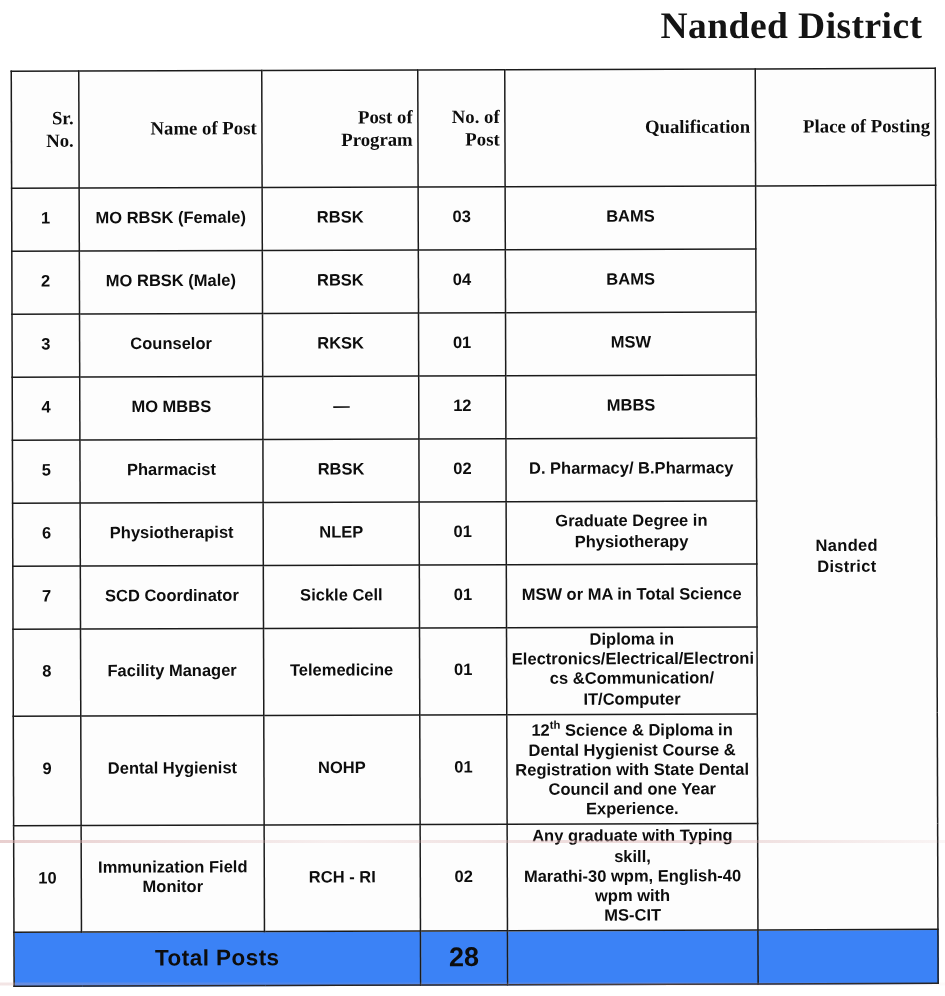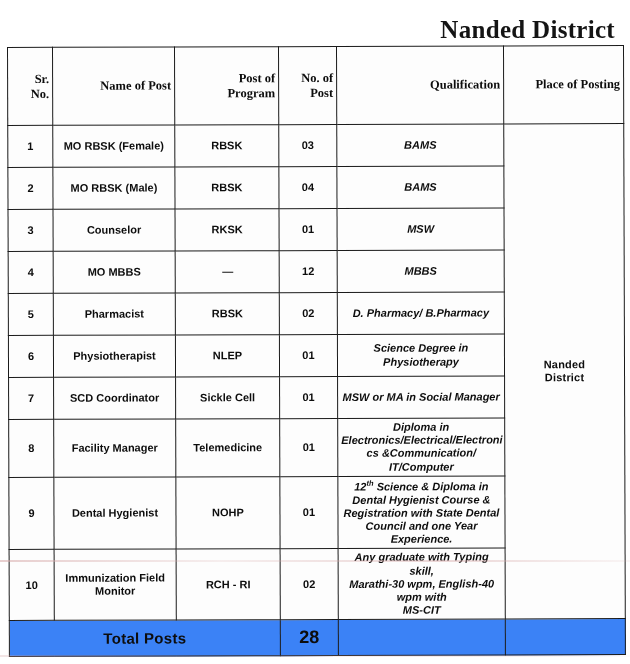--- a/index.html
+++ b/index.html
@@ -11,21 +11,21 @@
     height: 664px;
     background: #ffffff;
     font-family: "Liberation Sans", sans-serif;
     position: relative;
     overflow: hidden;
   }
 
   
   #doc-title {
     position: absolute;
-    top: 16px;
+    top: 4px;
     left: 0;
     width: 623px;
     text-align: right;
     font-family: "Liberation Serif", serif;
     font-weight: bold;
     font-size: 25px;
     letter-spacing: 0.3px;
     color: #141414;
     padding-right: 8px;
     box-sizing: border-box;
@@ -80,21 +80,21 @@
   tr.data-row td {
     font-family: "Liberation Sans", sans-serif;
     font-size: 11px;
     font-weight: bold;
     line-height: 1.2;
   }
   td.cell-sr   { font-size: 11.5px; }
   td.cell-post { font-size: 11px; }
   td.cell-prog { font-size: 11.5px; }
   td.cell-no   { font-size: 11.5px; }
-  td.cell-qual { font-size: 10.5px; line-height: 1.22; font-style: italic; }
+  td.cell-qual { font-size: 10.5px; line-height: 1.22; }
 
   td.cell-place {
     font-size: 15.5px;
     font-weight: normal;
     line-height: 1.25;
     letter-spacing: 0.2px;
   }
 
   td.dash { font-size: 13px; letter-spacing: -1px; }
 
@@ -213,31 +213,31 @@
         <td class="cell-no">02</td>
         <td class="cell-qual">D. Pharmacy/ B.Pharmacy</td>
       </tr>
 
       <tr class="data-row r6">
         <td class="cell-sr">6</td>
         <td class="cell-post">Physiotherapist</td>
         <td class="cell-prog">NLEP</td>
         <td class="cell-no">01</td>
         <td class="cell-qual">
-          <div>Science Degree in</div>
+          <div>Graduate Degree in</div>
           <div>Physiotherapy</div>
         </td>
       </tr>
 
       <tr class="data-row r7">
         <td class="cell-sr">7</td>
         <td class="cell-post">SCD Coordinator</td>
         <td class="cell-prog">Sickle Cell</td>
         <td class="cell-no">01</td>
-        <td class="cell-qual">MSW or MA in Social Manager</td>
+        <td class="cell-qual">MSW or MA in Total Science</td>
       </tr>
 
       <tr class="data-row r8">
         <td class="cell-sr">8</td>
         <td class="cell-post">Facility Manager</td>
         <td class="cell-prog">Telemedicine</td>
         <td class="cell-no">01</td>
         <td class="cell-qual">
           <div>Diploma in</div>
           <div>Electronics/Electrical/Electroni</div>

